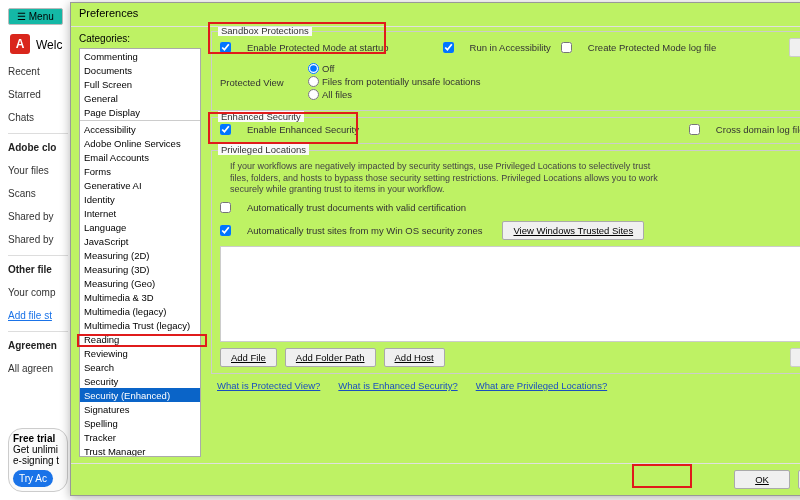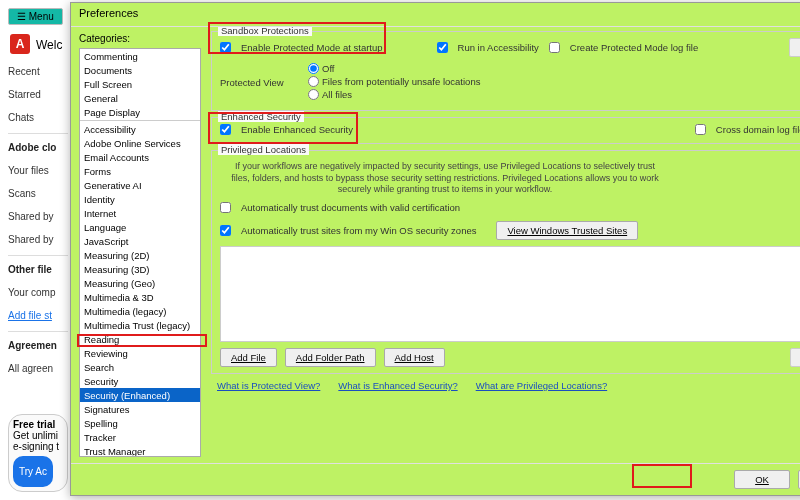--- a/index.html
+++ b/index.html
@@ -8,21 +8,21 @@
 
 .bg-app { position: absolute; left: 0; top: 0; width: 800px; height: 500px; background: #fff; }
 .bg-menu { position: absolute; left: 8px; top: 8px; background: #14b8a6; border: 1px solid #bbb; padding: 2px 8px; font-size: 10px; border-radius: 2px; }
 .bg-menu::before { content: "☰ "; }
 .bg-logo { position: absolute; left: 10px; top: 34px; width: 20px; height: 20px; background: #d9261c; color: #fff; text-align: center; line-height: 20px; font-weight: bold; border-radius: 3px; font-size: 12px; }
 .bg-left { position: absolute; left: 8px; top: 60px; width: 60px; font-size: 10px; color: #333; }
 .bg-left div { padding: 6px 0; }
 .bg-left .heading { font-weight: bold; color: #222; border-top: 1px solid #ddd; margin-top: 4px; padding-top: 8px; }
 .bg-left .link { color: #1a73e8; }
 .bg-trialbox { position: absolute; left: 8px; bottom: 8px; width: 60px; border: 1px solid #ccc; padding: 4px; font-size: 10px; border-radius: 14px; background: #fafafa; margin-top: 34px; }
-.bg-trial-btn { background: #1a73e8; color: #fff; border-radius: 10px; padding: 10px 6px; margin-top: 4px; display: inline-block; }
+.bg-trial-btn { background: #1a73e8; color: #fff; border-radius: 10px; padding: 3px 6px; margin-top: 4px; display: inline-block; }
 
 
 .dialog { position: absolute; left: 70px; top: 2px; width: 795px; height: 494px; background: #bef264; border: 1px solid #999; box-shadow: 0 2px 10px rgba(0,0,0,0.3); display: flex; flex-direction: column; }
 .dlg-header { display: flex; justify-content: space-between; padding: 4px 8px; border-bottom: 1px solid #e0e0e0; }
 .dlg-title { font-size: 11px; }
 .dlg-close { font-size: 13px; cursor: pointer; color: #555; }
 .dlg-body { flex: 1; display: flex; overflow: hidden; }
 
 
 .cat-panel { width: 134px; padding: 6px 4px 6px 8px; display: flex; flex-direction: column; }
@@ -30,28 +30,28 @@
 .cat-list { border: 1px solid #aaa; background: #fff; flex: 1; overflow-y: auto; font-size: 9.5px; }
 .cat-list .item { padding: 1.5px 4px; cursor: pointer; white-space: nowrap; }
 .cat-list .item.sel { background: #0a64c8; color: #fff; }
 .cat-list .sep { border-bottom: 1px solid #ccc; margin: 1px 0; }
 
 
 .content { flex: 1; padding: 4px 8px 4px 6px; overflow-y: auto; font-size: 9.5px; color: #333; }
 .group { border: 1px solid #ccc; padding: 6px 8px 8px 8px; margin-bottom: 6px; position: relative; }
 .group-title { position: absolute; top: -7px; left: 6px; background: #fafafa; padding: 0 3px; font-size: 9.5px; text-align: center; }
 .row { display: flex; align-items: center; gap: 10px; flex-wrap: wrap; }
-.chk { display: inline-flex; align-items: flex-start; gap: 10px; }
+.chk { display: inline-flex; align-items: flex-start; gap: 16px; }
 .chk input { width: 11px; height: 11px; }
 .radio { display: inline-flex; align-items: center; gap: 3px; margin-bottom: 2px; }
 .radio input { width: 11px; height: 11px; }
 .btn { background: #f0f0f0; border: 1px solid #aaa; padding: 3px 10px; font-size: 9.5px; cursor: pointer; border-radius: 2px; text-decoration: underline; }
 .btn.dis { color: #aaa; border-color: #ccc; }
 .link { color: #1a4fc0; text-decoration: underline; cursor: pointer; }
-.priv-desc { font-size: 9px; color: #444; margin: 4px 0 6px 10px; line-height: 1.3; max-width: 430px; text-align: center; }
+.priv-desc { font-size: 9px; color: #444; margin: 4px 0 6px 10px; line-height: 1.3; max-width: 430px; }
 .listbox { border: 1px solid #ccc; background: #fff; height: 96px; margin: 6px 0; }
 .btnrow { display: flex; gap: 8px; align-items: center; }
 .spacer { flex: 1; }
 
 
 .dlg-footer { padding: 6px 10px; display: flex; justify-content: flex-end; gap: 8px; border-top: 1px solid #e0e0e0; }
 
 
 .hl { border: 2px solid #e01b1b; position: absolute; pointer-events: none; }
 .hl1 { left: 208px; top: 22px; width: 178px; height: 32px; }

